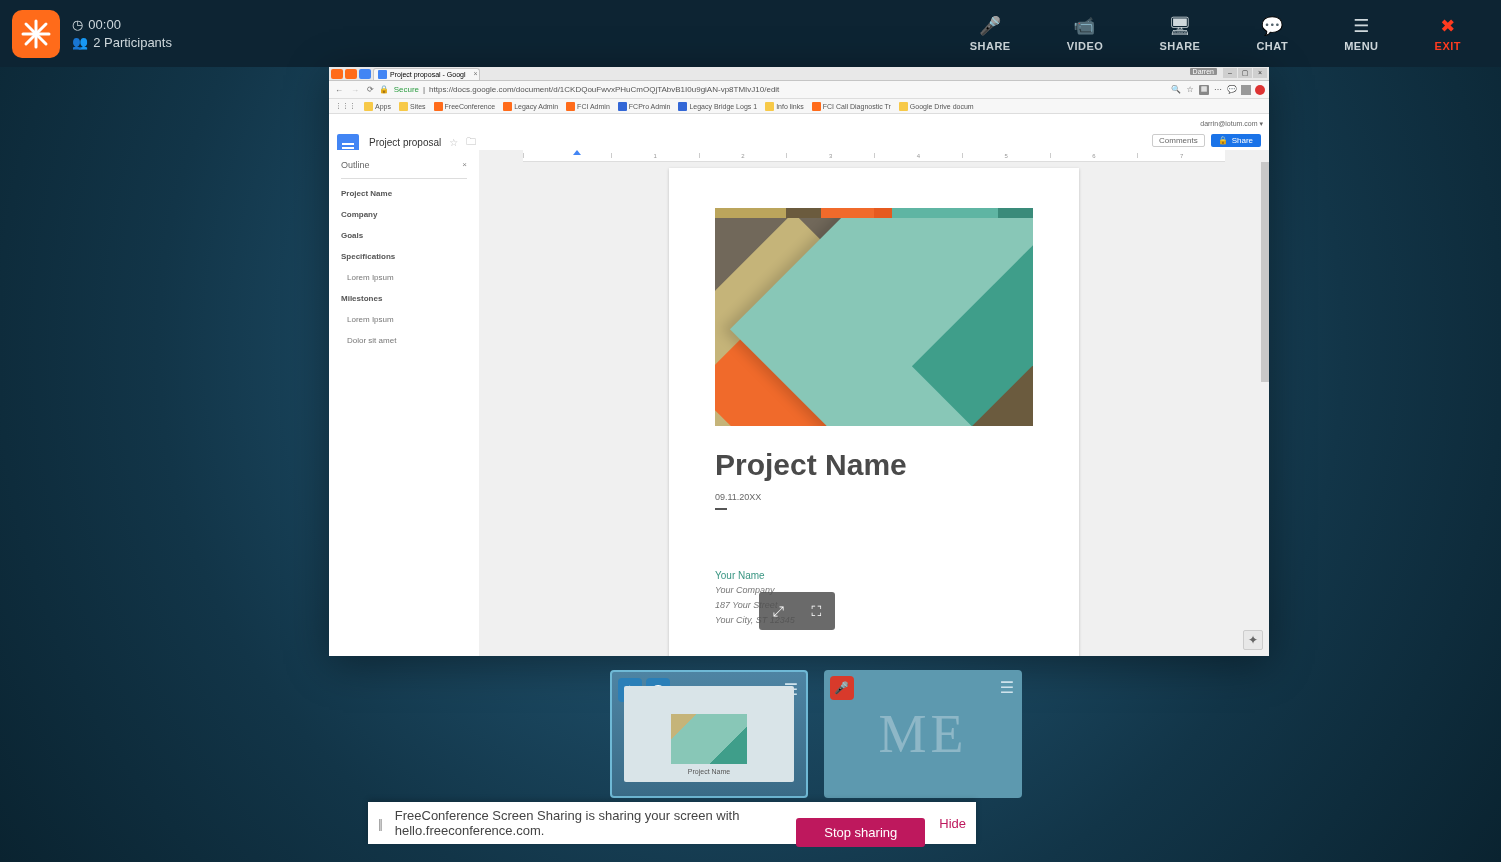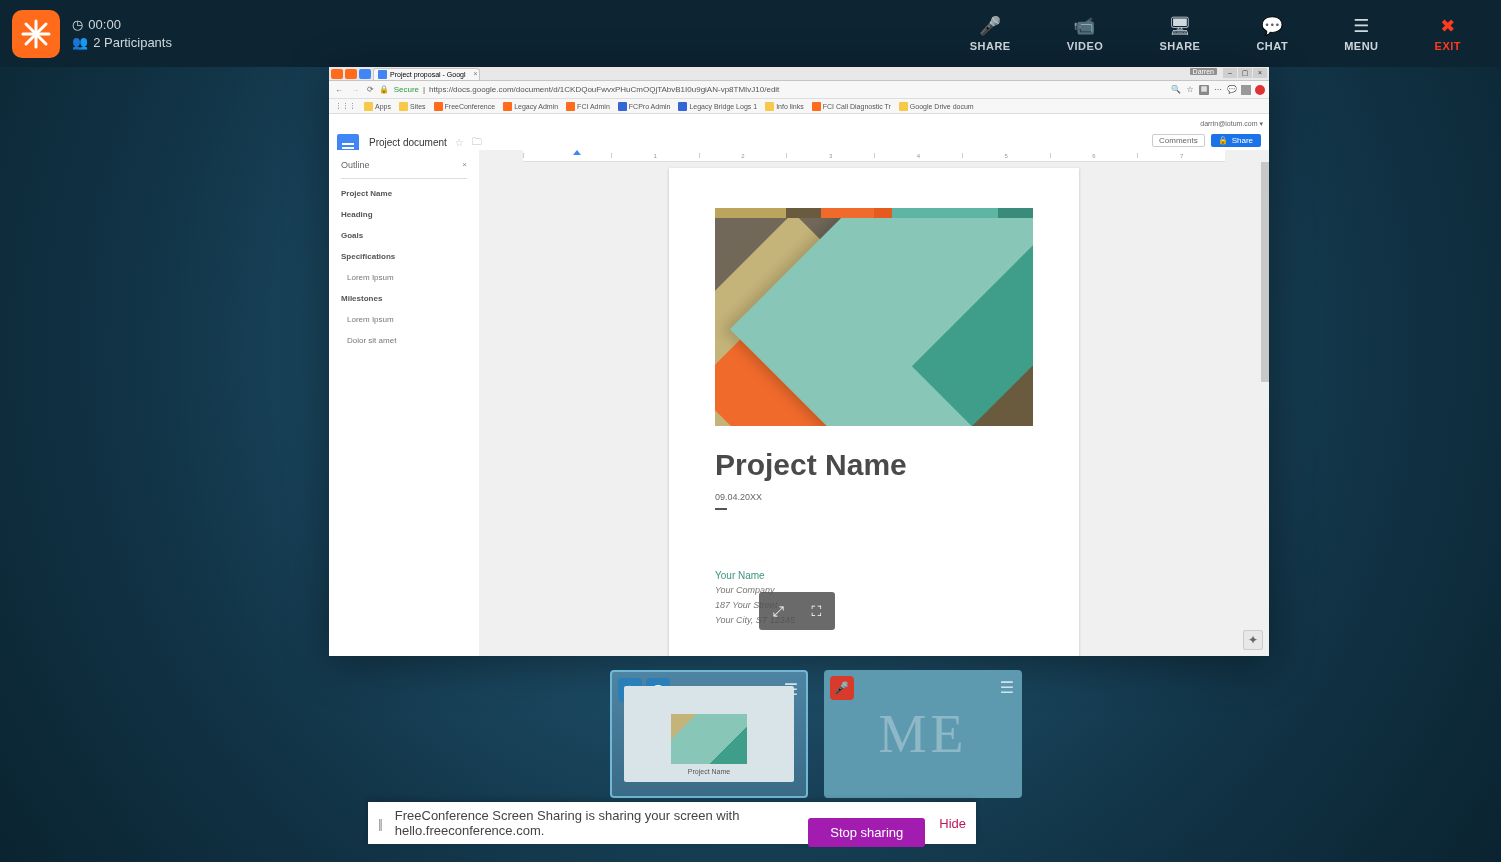--- a/index.html
+++ b/index.html
@@ -109,21 +109,21 @@
 .tile2 .me { position:absolute; inset:0; display:flex; align-items:center; justify-content:center; font-size:54px; color:rgba(255,255,255,0.3); font-family:Georgia,serif; letter-spacing:4px; }
 .tile .badges { position:absolute; top:6px; left:6px; display:flex; gap:4px; }
 .tile .badge { width:24px; height:24px; border-radius:4px; display:flex; align-items:center; justify-content:center; color:#fff; font-size:12px; }
 .b-star { background:#2a7fb8; } .b-eye{ background:#2a7fb8; } .b-mic{ background:#d83a2b; }
 .tile .menu-ico { position:absolute; top:8px; right:8px; color:#cfe3ec; font-size:16px; cursor:pointer; }
 
 
 .share-bar { position:absolute; bottom:18px; left:368px; width:608px; height:42px; background:#fff; display:flex; align-items:center; padding:0 10px; gap:14px; font-size:13px; color:#444; box-shadow:0 -2px 6px rgba(0,0,0,0.2); }
 .share-bar .pause { color:#999; font-size:13px; letter-spacing:-2px; cursor:pointer; }
 .share-bar .msg { flex:1; }
-.share-bar .stop { background:#a21caf; color:#fff; padding:7px 22px; border-radius:3px; cursor:pointer;margin-top:18px; }
+.share-bar .stop { background:#be185d; color:#fff; padding:7px 28px; border-radius:3px; cursor:pointer;margin-top:18px; }
 .share-bar .hide { color:#be185d; cursor:pointer; }
 </style>
 </head>
 <body>
 
 <div class="top-bar">
   <div class="logo-box">
     <svg viewBox="0 0 32 32">
         <g stroke="#fff" stroke-width="3" stroke-linecap="round">
           <line x1="16" y1="3" x2="16" y2="29"></line>
@@ -254,21 +254,21 @@
 
   <div class="docs-top">
     <span>darrin@iotum.com ▾</span>
   </div>
   <div class="doc-header">
     <div class="doc-logo">
         <span></span>
       </div>
     <div class="doc-title-wrap">
       <div class="doc-title">
-        <span>Project document</span>
+        <span>Project proposal</span>
         <span class="star">☆</span>
         <span class="folder">🗀</span>
       </div>
       <div class="menus">
         <span>File</span>
         <span>Edit</span>
         <span>View</span>
         <span>Insert</span>
         <span>Format</span>
         <span>Tools</span>
@@ -341,21 +341,21 @@
       <span>ˆ</span>
     </span>
   </div>
 
   <div class="docs-body">
     <div class="outline-pane">
       <div class="o-title">Outline</div>
       <span class="o-x">×</span>
       <hr>
       <div class="o-item">Project Name</div>
-      <div class="o-item">Heading</div>
+      <div class="o-item">Company</div>
       <div class="o-item">Goals</div>
       <div class="o-item">Specifications</div>
       <div class="o-sub">Lorem Ipsum</div>
       <div class="o-item">Milestones</div>
       <div class="o-sub">Lorem Ipsum</div>
       <div class="o-sub">Dolor sit amet</div>
     </div>
     <div class="page-area">
       <div class="ruler">
         <span class="tri"></span>
@@ -379,21 +379,21 @@
           <div class="stripe">
               <span></span>
               <span></span>
               <span></span>
               <span></span>
               <span></span>
               <span></span>
             </div>
         </div>
         <div class="doc-h1">Project Name</div>
-        <div class="doc-date">09.04.20XX</div>
+        <div class="doc-date">09.11.20XX</div>
         <div class="doc-rule"></div>
         <div class="doc-meta">
           <div class="name">Your Name</div>
           <div class="grey">Your Company</div>
           <div class="grey">187 Your Street</div>
           <div class="grey">Your City, ST 12345</div>
         </div>
       </div>
       <div class="vscroll">
           <div class="thumb"></div>

